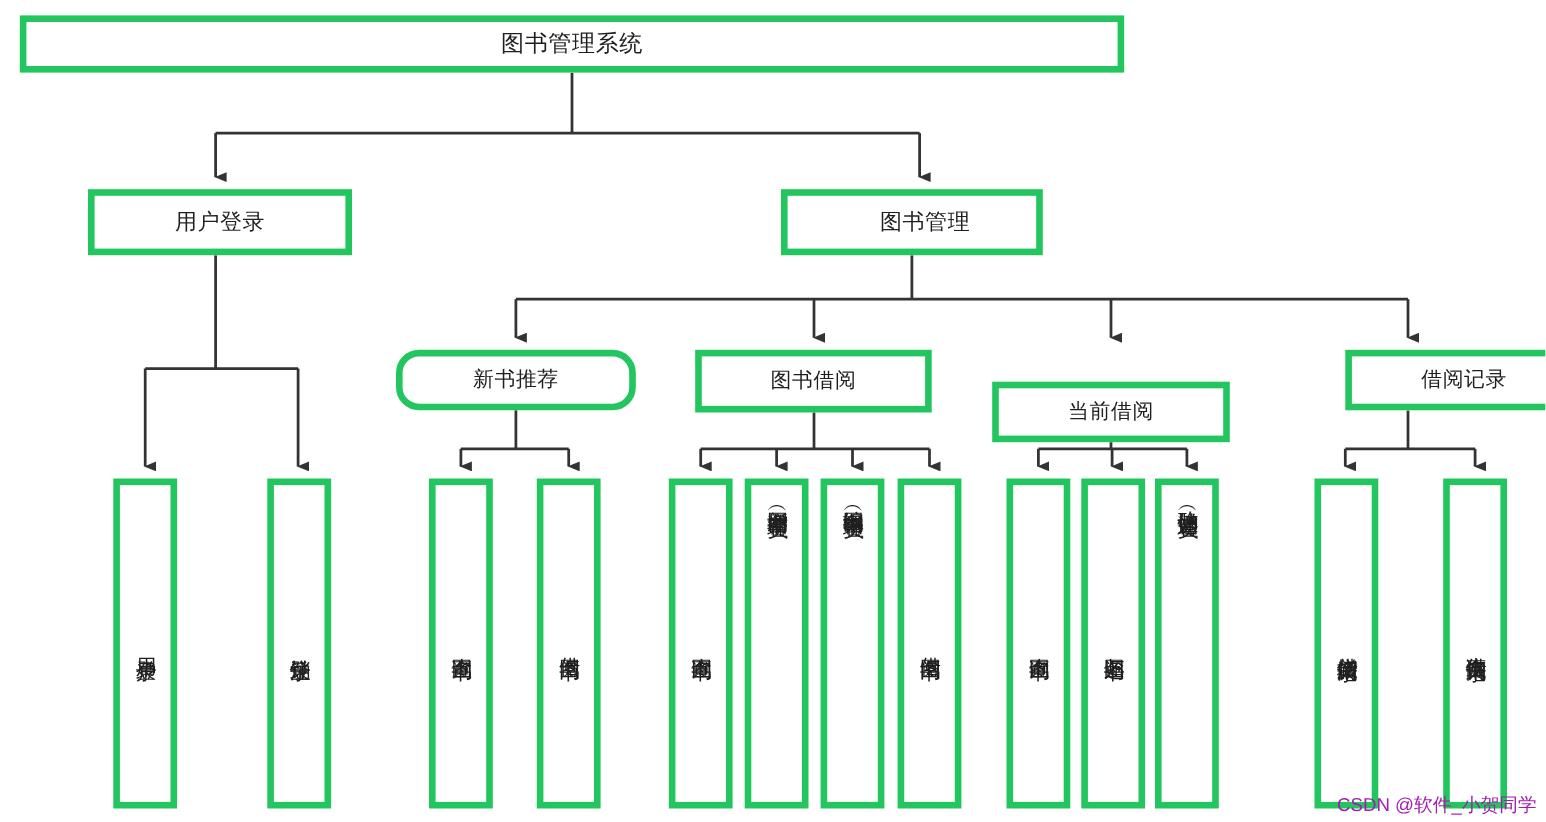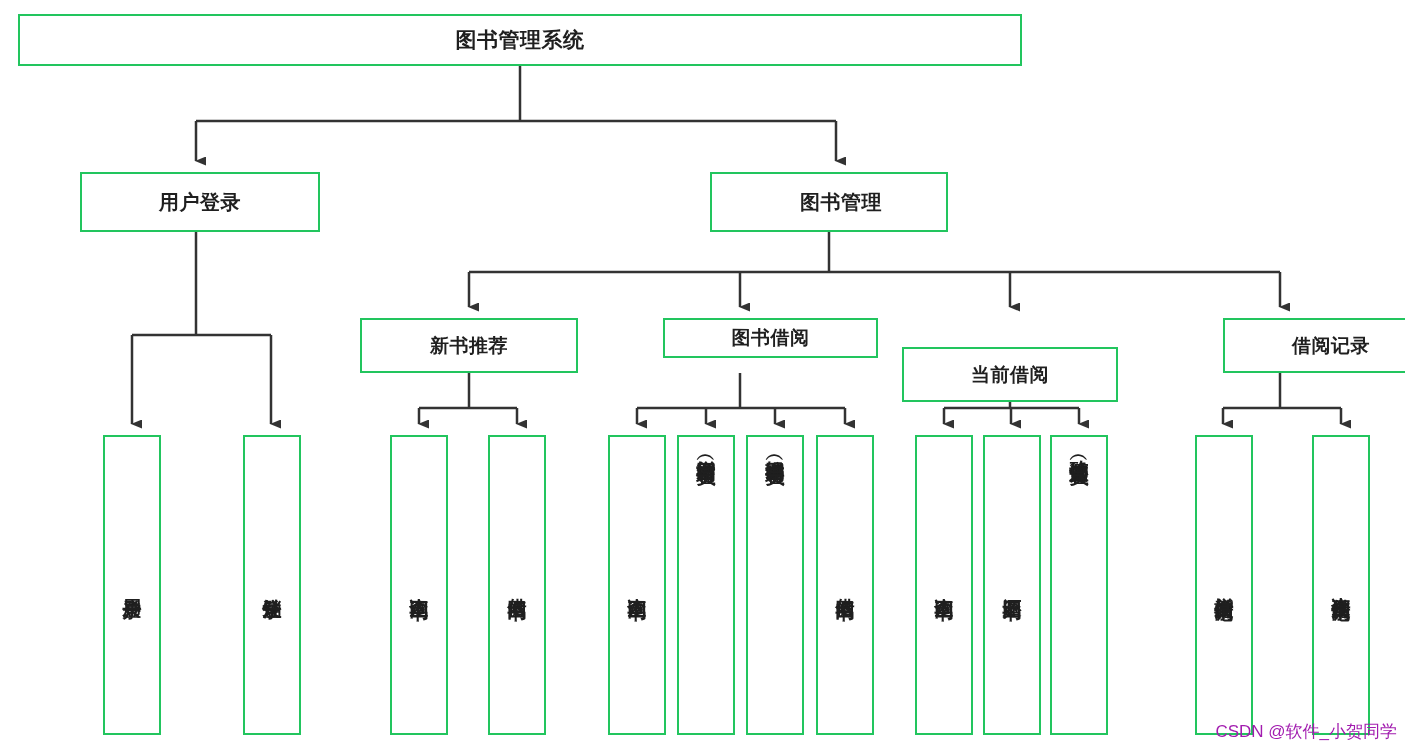--- a/index.html
+++ b/index.html
@@ -20,27 +20,26 @@
   #diagram-svg {
     position: absolute;
     left: 0;
     top: 0;
     width: 1405px;
     height: 747px;
   }
   .node {
     position: absolute;
     box-sizing: border-box;
-    border: 2px solid #22c55e;
+    border: 6px solid #22c55e;
     background: #ffffff;
     display: flex;
     align-items: center;
     justify-content: center;
     color: #1f1f1f;
-    font-weight: bold;
   }
   .node-label {
     display: block;
     text-align: center;
     line-height: 1.12;
     letter-spacing: 0.5px;
   }
   .node.level-0 .node-label { font-size: 21px; }
   .node.level-1 .node-label { font-size: 20px; }
   .node.level-2 .node-label { font-size: 19px; }
@@ -132,24 +131,24 @@
     <span class="node-label">图书管理系统</span>
   </div>
 
   <div class="node level-1" style="left:80px; top:172px; width:240px; height:60px;">
     <span class="node-label">用户登录</span>
   </div>
   <div class="node level-1" style="left:710px; top:172px; width:238px; height:60px;padding-left:24px;">
     <span class="node-label">图书管理</span>
   </div>
 
-  <div class="node level-2" style="left:360px; top:318px; width:218px; height:55px;">
+  <div class="node level-2" style="left:360px; top:318px; width:218px; height:55px;border-radius:21px;">
     <span class="node-label">新书推荐</span>
   </div>
-  <div class="node level-2" style="left:663px; top:318px; width:215px; height:40px;">
+  <div class="node level-2" style="left:632px; top:318px; width:215px; height:57px;">
     <span class="node-label">图书借阅</span>
   </div>
   <div class="node level-2" style="left:902px; top:318px; width:216px; height:55px;margin-top:29px;">
     <span class="node-label">当前借阅</span>
   </div>
   <div class="node level-2" style="left:1223px; top:318px; width:216px; height:55px;">
     <span class="node-label">借阅记录</span>
   </div>
 
   <div class="node leaf center-vert" style="left:103px; top:435px; width:58px; height:300px;">

